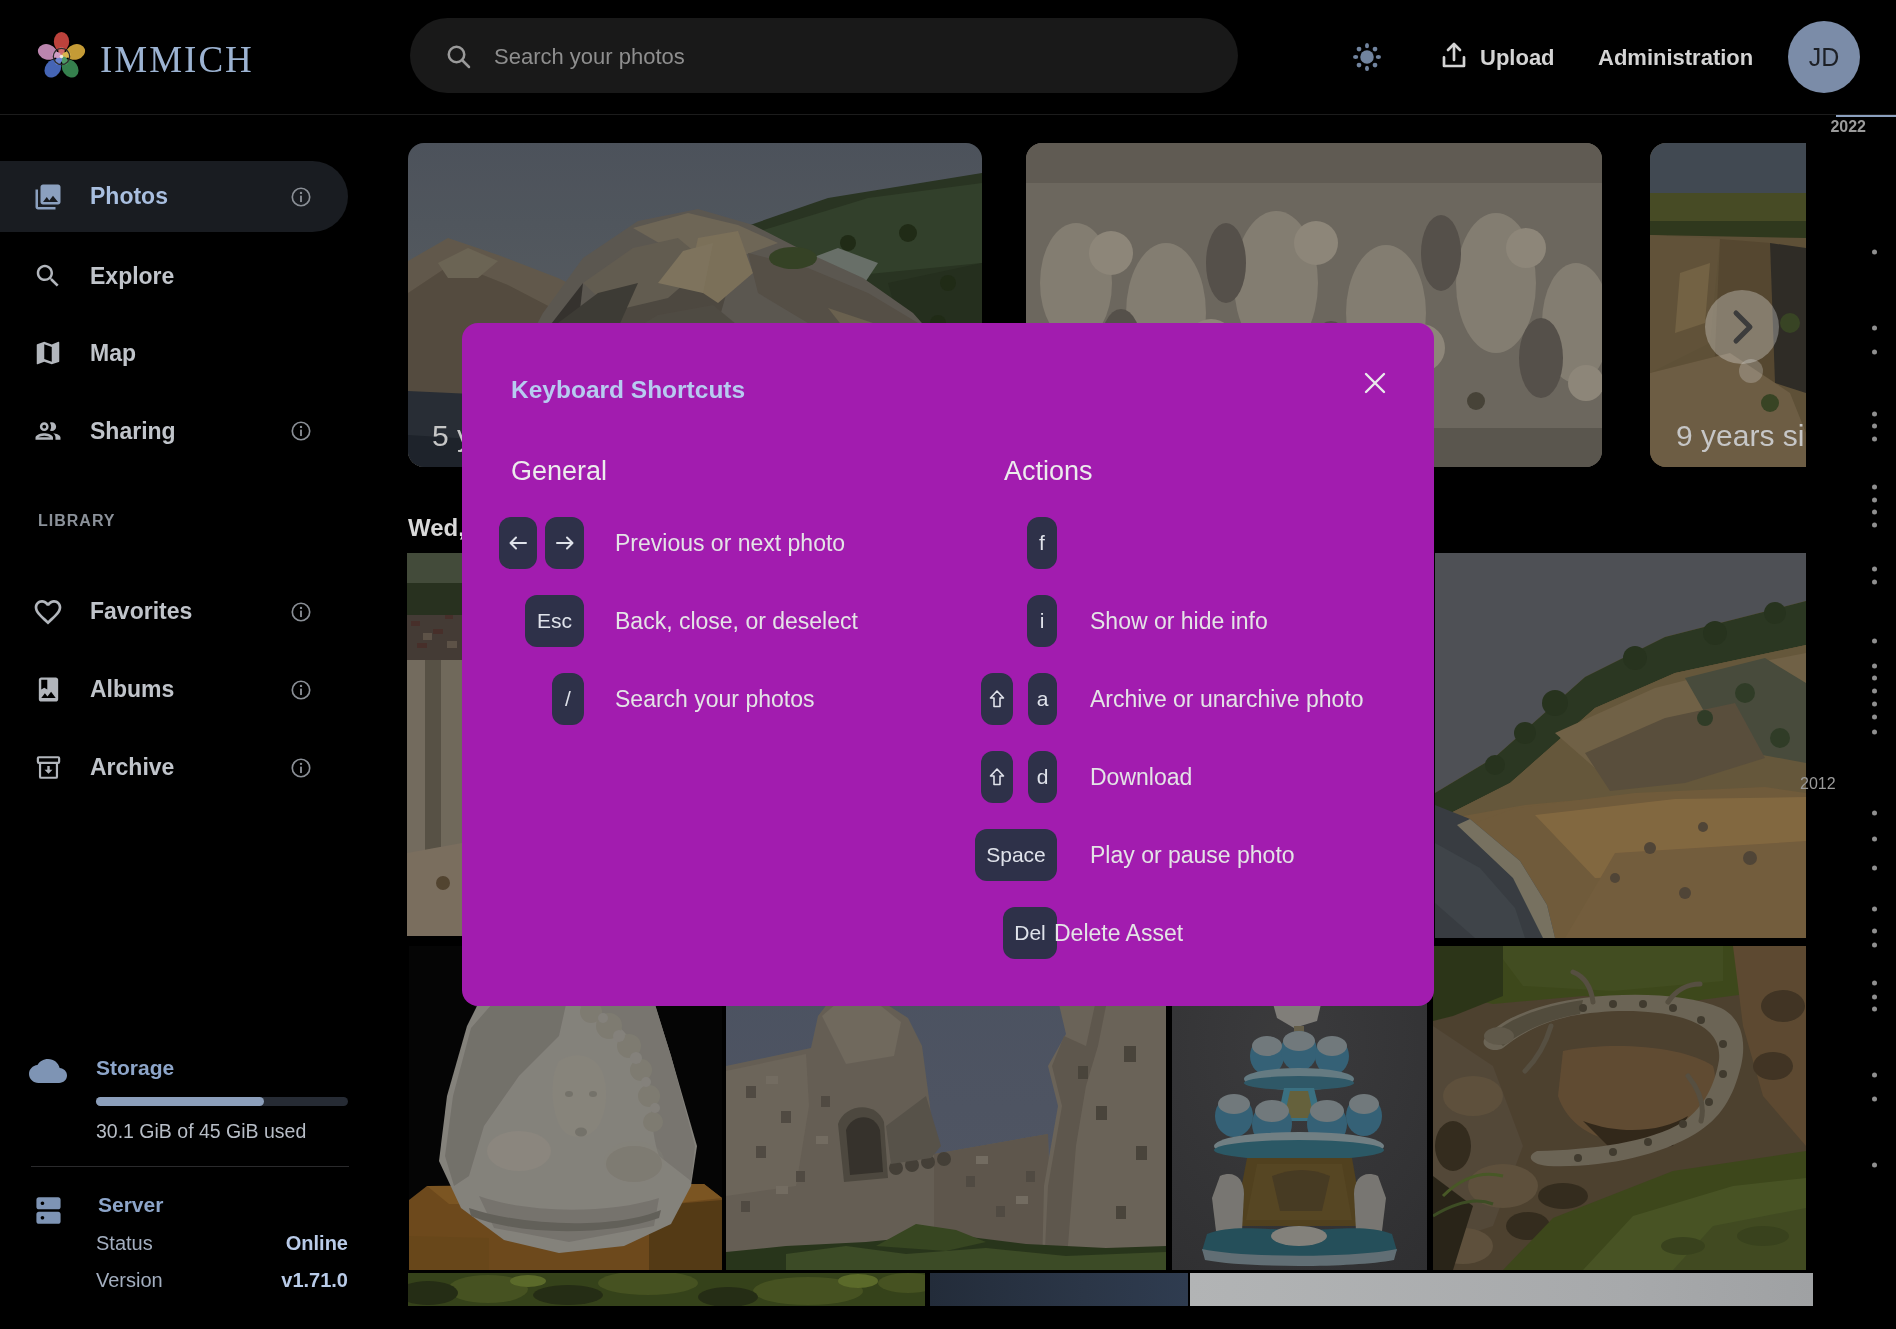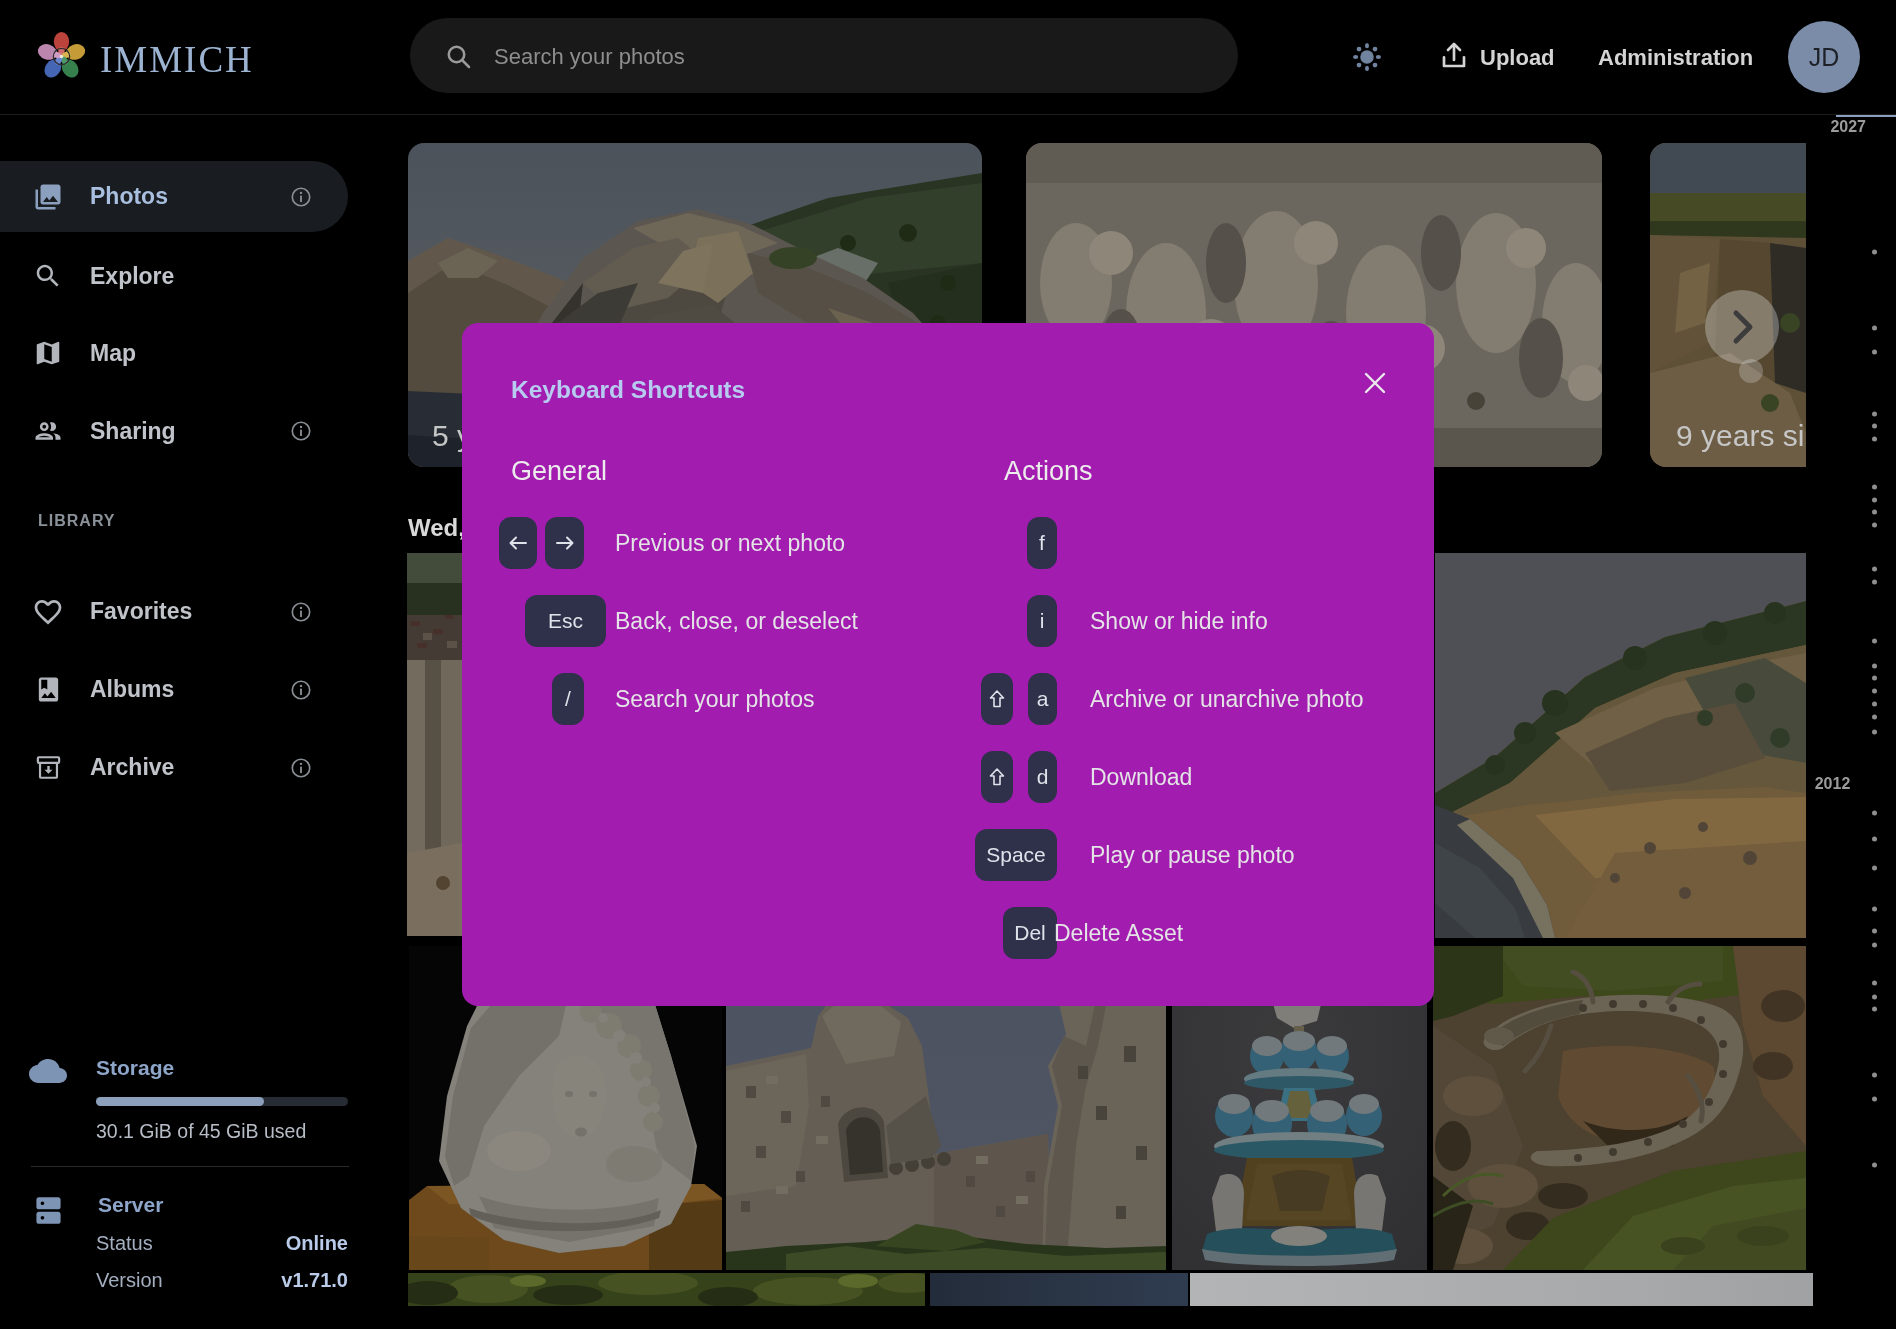--- a/index.html
+++ b/index.html
@@ -452,22 +452,22 @@
           <ellipse cx="120" cy="8" rx="18" ry="6"></ellipse>
           <ellipse cx="450" cy="8" rx="20" ry="7"></ellipse>
         </g>
       <rect width="517" height="33" fill="#000" opacity="0.10"></rect>
     </svg>
   </div>
   <div class="photo" style="left:930px;top:1273px;width:258px;height:33px;background:linear-gradient(90deg,#232c3a,#2b3647 60%,#2f3c50);"></div>
   <div class="photo" style="left:1190px;top:1273px;width:623px;height:33px;background:linear-gradient(90deg,#b2b4b5,#a7a9ab 70%,#9fa1a3);"></div>
 
   <div class="abs" style="left:1836px;top:114px;width:60px;height:3px;background:#8ba0bf;"></div>
-  <div class="abs" style="left:1800px;top:118px;width:66px;text-align:right;font-size:16px;font-weight:700;color:#9b9b9b;">2027</div>
-  <div class="abs" style="left:1800px;top:775px;width:65px;text-align:center;font-size:16px;font-weight:700;color:#9b9b9b;">2012</div>
+  <div class="abs" style="left:1800px;top:118px;width:66px;text-align:right;font-size:16px;font-weight:700;color:#9b9b9b;">2022</div>
+  <div class="abs" style="left:1800px;top:775px;width:65px;text-align:left;font-size:16px;font-weight:400;color:#9b9b9b;">2012</div>
   <svg class="abs" style="left:1866px;top:117px;" width="18" height="1100" viewBox="0 0 18 1100">
     <g fill="#8f8f8f">
       <circle cx="8.5" cy="135" r="2.5"></circle>
         <circle cx="8.5" cy="211" r="2.5"></circle>
         <circle cx="8.5" cy="235" r="2.5"></circle>
       <circle cx="8.5" cy="297" r="2.5"></circle>
         <circle cx="8.5" cy="309" r="2.5"></circle>
         <circle cx="8.5" cy="322" r="2.5"></circle>
       <circle cx="8.5" cy="370" r="2.5"></circle>
         <circle cx="8.5" cy="383" r="2.5"></circle>
@@ -651,21 +651,21 @@
           <path d="M18 8 H3 M8 2.5 L2.5 8 L8 13.5" fill="none" stroke="#dfe2ea" stroke-width="2" stroke-linecap="round" stroke-linejoin="round"></path>
         </svg>
     </div>
     <div class="key abs" style="left:83px;top:194px;width:39px;">
       <svg width="20" height="16" viewBox="0 0 20 16">
           <path d="M2 8 H17 M12 2.5 L17.5 8 L12 13.5" fill="none" stroke="#dfe2ea" stroke-width="2" stroke-linecap="round" stroke-linejoin="round"></path>
         </svg>
     </div>
     <div class="ktext abs" style="left:153px;top:194px;">Previous or next photo</div>
 
-    <div class="key abs" style="left:63px;top:272px;width:81px;">Esc</div>
+    <div class="key abs" style="left:63px;top:272px;width:59px;">Esc</div>
     <div class="ktext abs" style="left:153px;top:272px;">Back, close, or deselect</div>
 
     <div class="key abs" style="left:90px;top:350px;width:32px;">/</div>
     <div class="ktext abs" style="left:153px;top:350px;">Search your photos</div>
 
     <div class="key abs" style="left:565px;top:194px;width:30px;">f</div>
 
     <div class="key abs" style="left:565px;top:272px;width:30px;">i</div>
     <div class="ktext abs" style="left:628px;top:272px;">Show or hide info</div>
 

